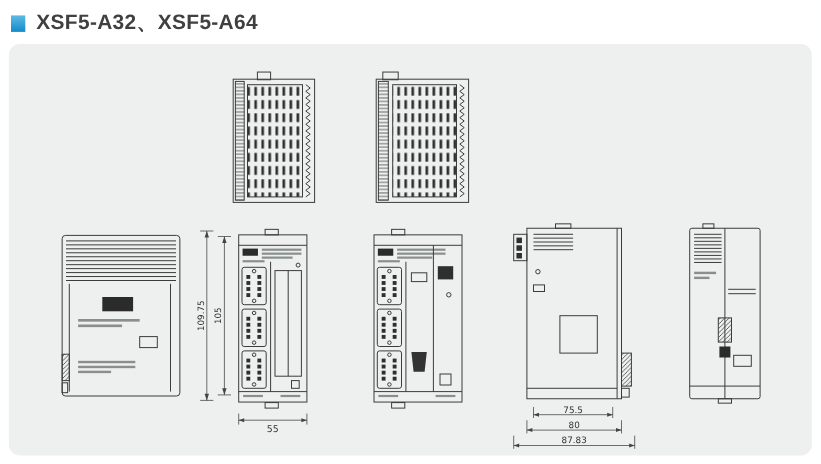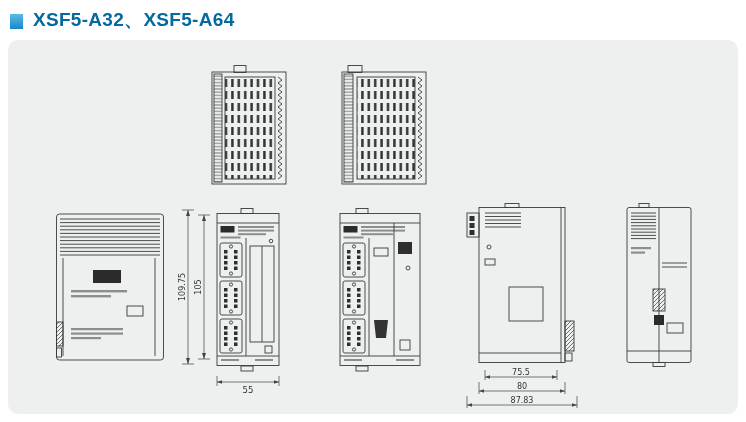--- a/index.html
+++ b/index.html
@@ -1,21 +1,21 @@
 <!DOCTYPE html>
 <html><head>
 <meta charset="utf-8">
 <style>
   html,body { margin:0; padding:0; background:#ffffff; }
   .page { position:relative; width:746px; height:422px; background:#ffffff;
           font-family:"Liberation Sans", sans-serif; overflow:hidden; }
   .header { position:absolute; left:10px; top:7px; display:flex; align-items:center; gap:10px; }
   .bullet { width:13px; height:15px; margin-top:2px;
             background:linear-gradient(#5cbbe6 0%, #1489c9 100%); }
-  .title  { font-size:19px; font-weight:bold; color:#0369a1; margin:0; letter-spacing:0.3px; }
+  .title  { font-size:19px; font-weight:bold; color:#404040; margin:0; letter-spacing:0.3px; }
   .panel  { position:absolute; left:8px; top:40px; width:730px; height:374px;
             background:#edf0ef; border-radius:10px; }
   .drawing { position:absolute; }
   svg { overflow:visible; display:block; }
   svg text { font-family:"DejaVu Sans", sans-serif; fill:#333; }
 </style>
 </head>
 <body>
 
 <div class="page">

